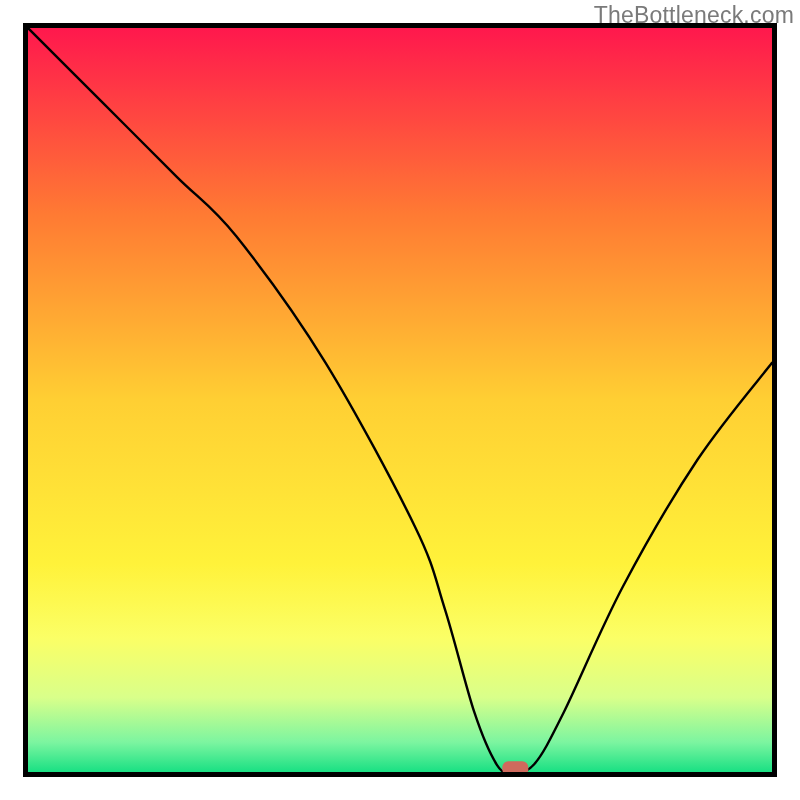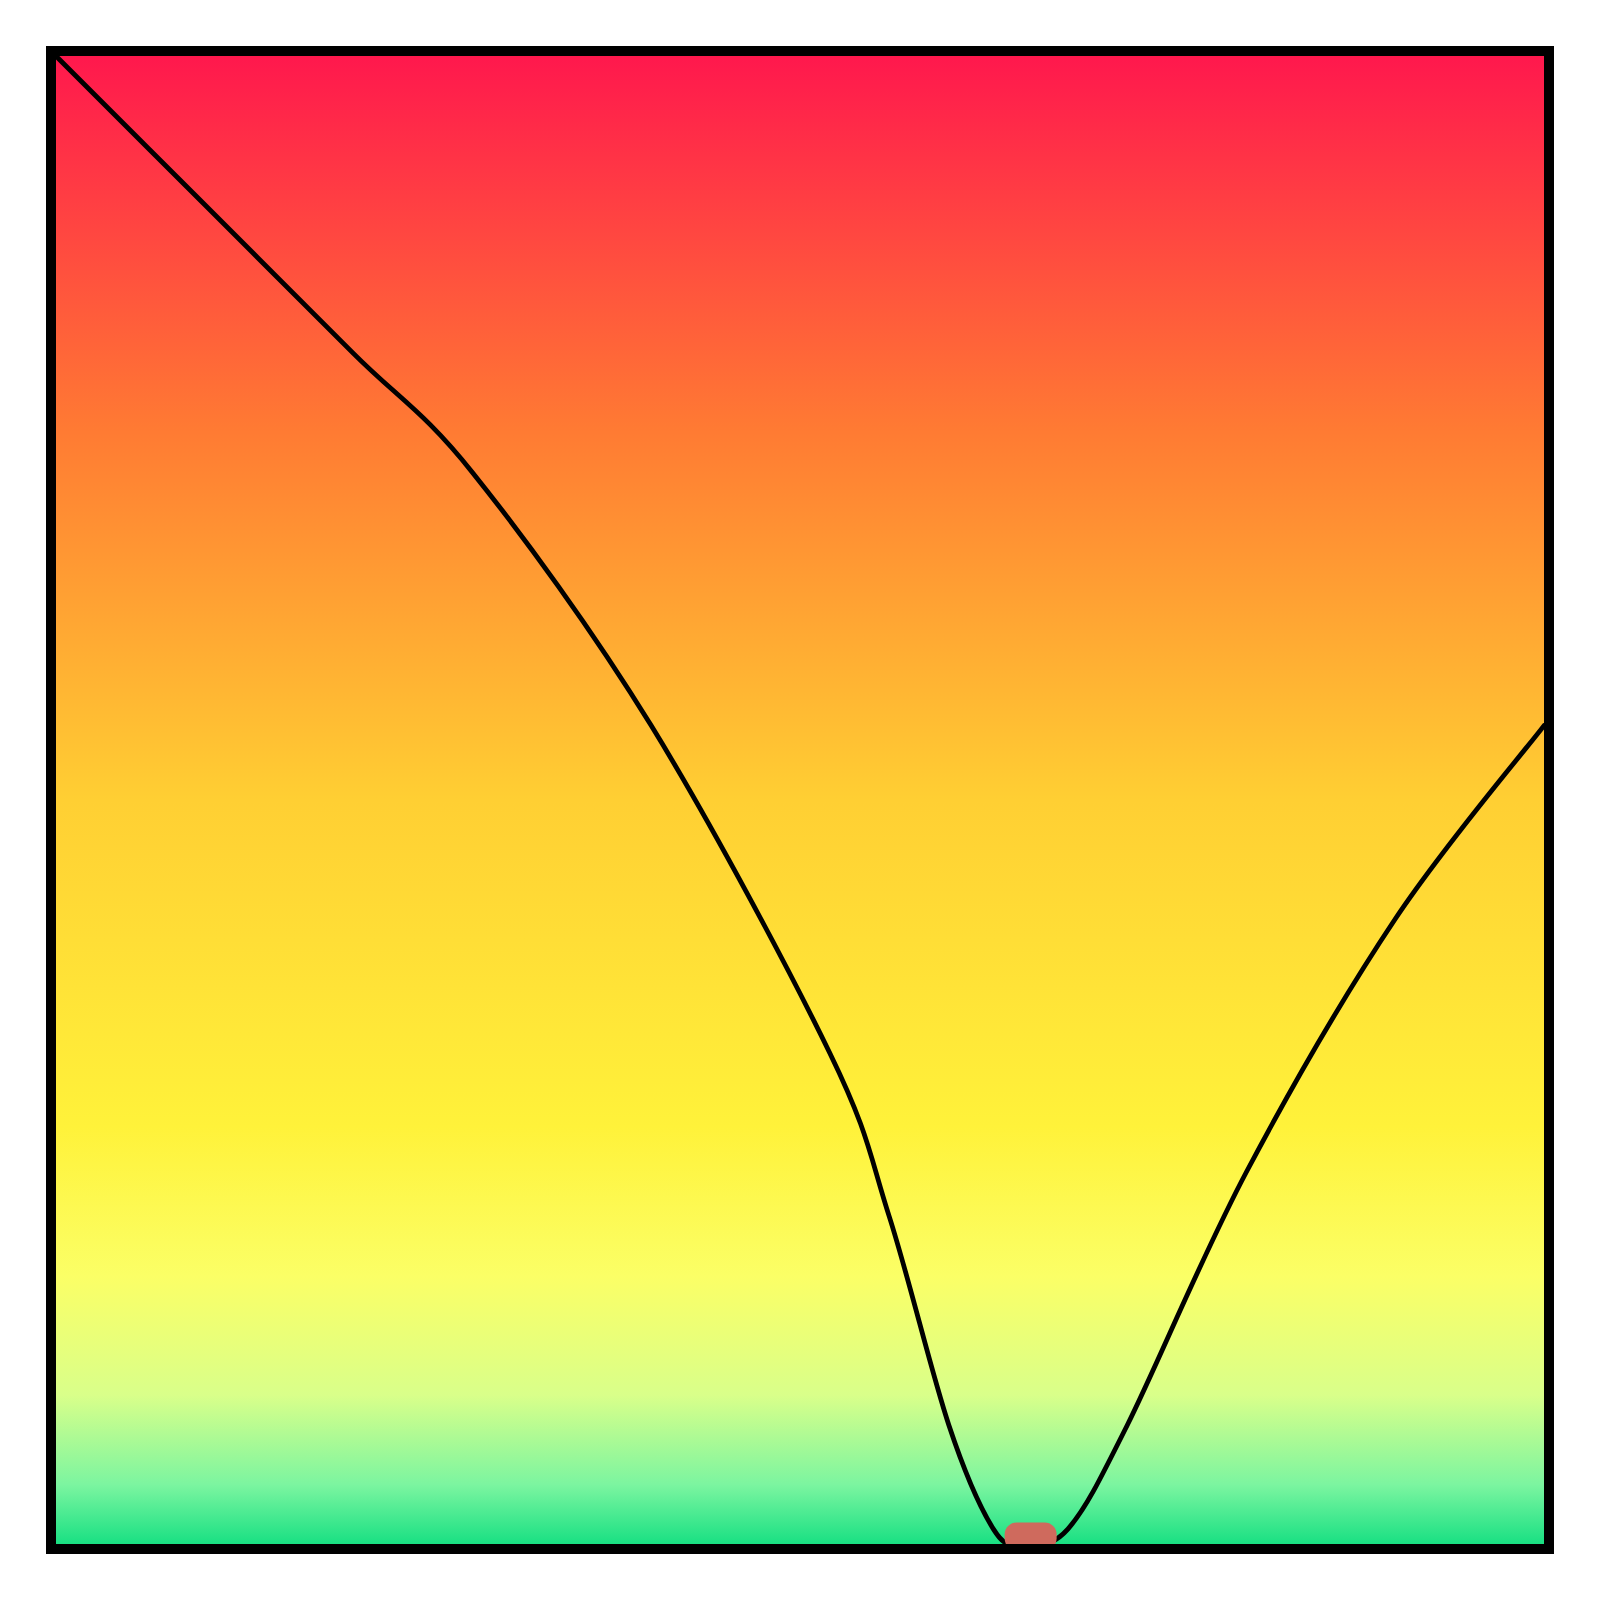--- a/index.html
+++ b/index.html
@@ -54,13 +54,14 @@
     <rect id="plot-bg" fill="url(#bg-grad)" x="28" y="28" width="744" height="744"></rect>
 
     <g clip-path="url(#plot-clip)">
       <path id="curve" fill="none" stroke="#000000" stroke-width="2.4" stroke-linecap="round" stroke-linejoin="round" d="M 28 28 C 40.40 40.40, 77.60 77.60, 102.40 102.40 C 127.20 127.20, 154.48 154.48, 176.80 176.80 C 199.12 199.12, 211.52 205.32, 236.32 236.32 C 261.12 267.32, 295.84 314.44, 325.60 362.80 C 355.36 411.16, 395.04 485.56, 414.88 526.48 C 434.72 567.40, 434.72 577.32, 444.64 608.32 C 454.56 639.32, 465.72 686.44, 474.40 712.48 C 483.08 738.52, 490.52 754.64, 496.72 764.56 C 502.92 774.48, 505.40 772.00, 511.60 772.00 C 517.80 772.00, 525.24 774.48, 533.92 764.56 C 542.60 754.64, 548.80 742.24, 563.68 712.48 C 578.56 682.72, 600.88 628.16, 623.20 586.00 C 645.52 543.84, 672.80 496.72, 697.60 459.52 C 722.40 422.32, 759.60 378.92, 772.00 362.80"></path>
       <rect id="marker" rx="6" ry="6" fill="#cf6a5d" x="502.31999999999994" y="761.28" width="26" height="14"></rect>
     </g>
 
     <rect id="plot-border" fill="none" stroke="#000000" x="25.5" y="25.5" width="749" height="749" stroke-width="5"></rect>
   </svg>
 
+  <div class="watermark">TheBottleneck.com</div>
 </div>
 
 </body></html>

